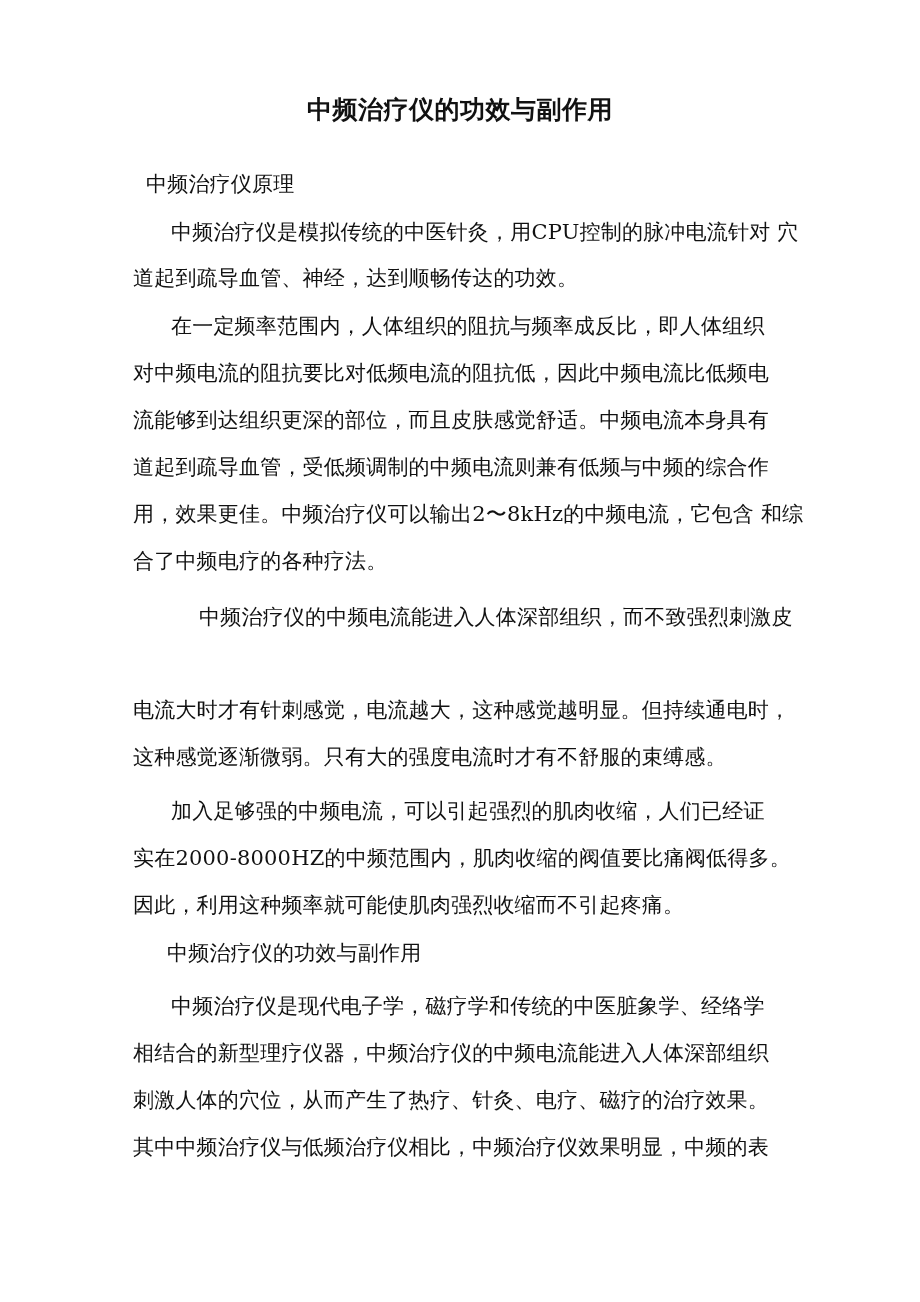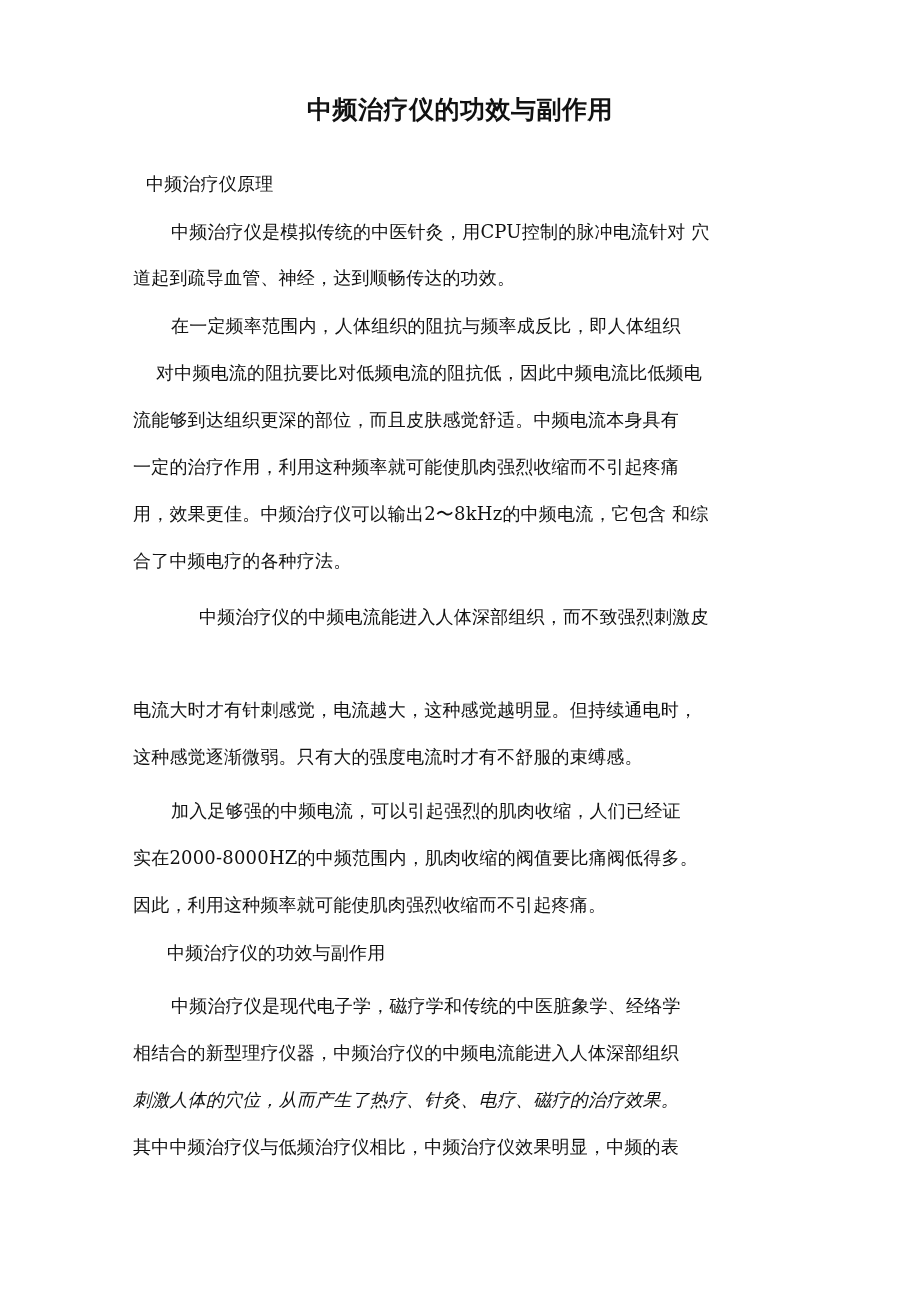--- a/index.html
+++ b/index.html
@@ -29,54 +29,54 @@
     top: 92px;
     text-align: center;
     font-size: 25px;
     font-weight: bold;
     letter-spacing: 0.5px;
     line-height: 36px;
   }
   .line {
     position: absolute;
     left: 133px;
-    font-size: 18px;
+    font-size: 21px;
     line-height: 28px;
     white-space: pre;
     letter-spacing: 0.2px;
   }
   .indent { left: 171px; text-align: center; }
   .sub-indent-1 { left: 146px; }
   .sub-indent-2 { left: 167px; }
 </style>
 </head>
 <body>
 
 <div class="page">
   <div class="title" style="top:92px;">中频治疗仪的功效与副作用</div>
 
   <div class="line sub-indent-1" style="top:170px;">中频治疗仪原理</div>
 
   <div class="line indent" style="top:218px;">中频治疗仪是模拟传统的中医针灸，用CPU控制的脉冲电流针对 穴</div>
   <div class="line" style="top:264px;">道起到疏导血管、神经，达到顺畅传达的功效。</div>
 
   <div class="line indent" style="top:312px;">在一定频率范围内，人体组织的阻抗与频率成反比，即人体组织</div>
-  <div class="line" style="top:359px;margin-left:23px;">对中频电流的阻抗要比对低频电流的阻抗低，因此中频电流比低频电</div>
+  <div class="line" style="top:359px;">对中频电流的阻抗要比对低频电流的阻抗低，因此中频电流比低频电</div>
   <div class="line" style="top:406px;">流能够到达组织更深的部位，而且皮肤感觉舒适。中频电流本身具有</div>
-  <div class="line" style="top:453px;">一定的治疗作用，利用这种频率就可能使肌肉强烈收缩而不引起疼痛</div>
+  <div class="line" style="top:453px;">道起到疏导血管，受低频调制的中频电流则兼有低频与中频的综合作</div>
   <div class="line" style="top:500px;">用，效果更佳。中频治疗仪可以输出2〜8kHz的中频电流，它包含 和综</div>
   <div class="line" style="top:547px;">合了中频电疗的各种疗法。</div>
 
   <div class="line indent" style="top:603px;margin-left:28px;">中频治疗仪的中频电流能进入人体深部组织，而不致强烈刺激皮</div>
   <div class="line" style="top:696px;">电流大时才有针刺感觉，电流越大，这种感觉越明显。但持续通电时，</div>
   <div class="line" style="top:743px;">这种感觉逐渐微弱。只有大的强度电流时才有不舒服的束缚感。</div>
 
   <div class="line indent" style="top:797px;">加入足够强的中频电流，可以引起强烈的肌肉收缩，人们已经证</div>
   <div class="line" style="top:844px;">实在2000-8000HZ的中频范围内，肌肉收缩的阀值要比痛阀低得多。</div>
   <div class="line" style="top:891px;">因此，利用这种频率就可能使肌肉强烈收缩而不引起疼痛。</div>
 
   <div class="line sub-indent-2" style="top:939px;">中频治疗仪的功效与副作用</div>
 
   <div class="line indent" style="top:992px;">中频治疗仪是现代电子学，磁疗学和传统的中医脏象学、经络学</div>
   <div class="line" style="top:1039px;">相结合的新型理疗仪器，中频治疗仪的中频电流能进入人体深部组织</div>
-  <div class="line" style="top:1086px;font-style:italic;">刺激人体的穴位，从而产生了热疗、针灸、电疗、磁疗的治疗效果。</div>
+  <div class="line" style="top:1086px;">刺激人体的穴位，从而产生了热疗、针灸、电疗、磁疗的治疗效果。</div>
   <div class="line" style="top:1133px;">其中中频治疗仪与低频治疗仪相比，中频治疗仪效果明显，中频的表</div>
 </div>
 
 </body></html>

